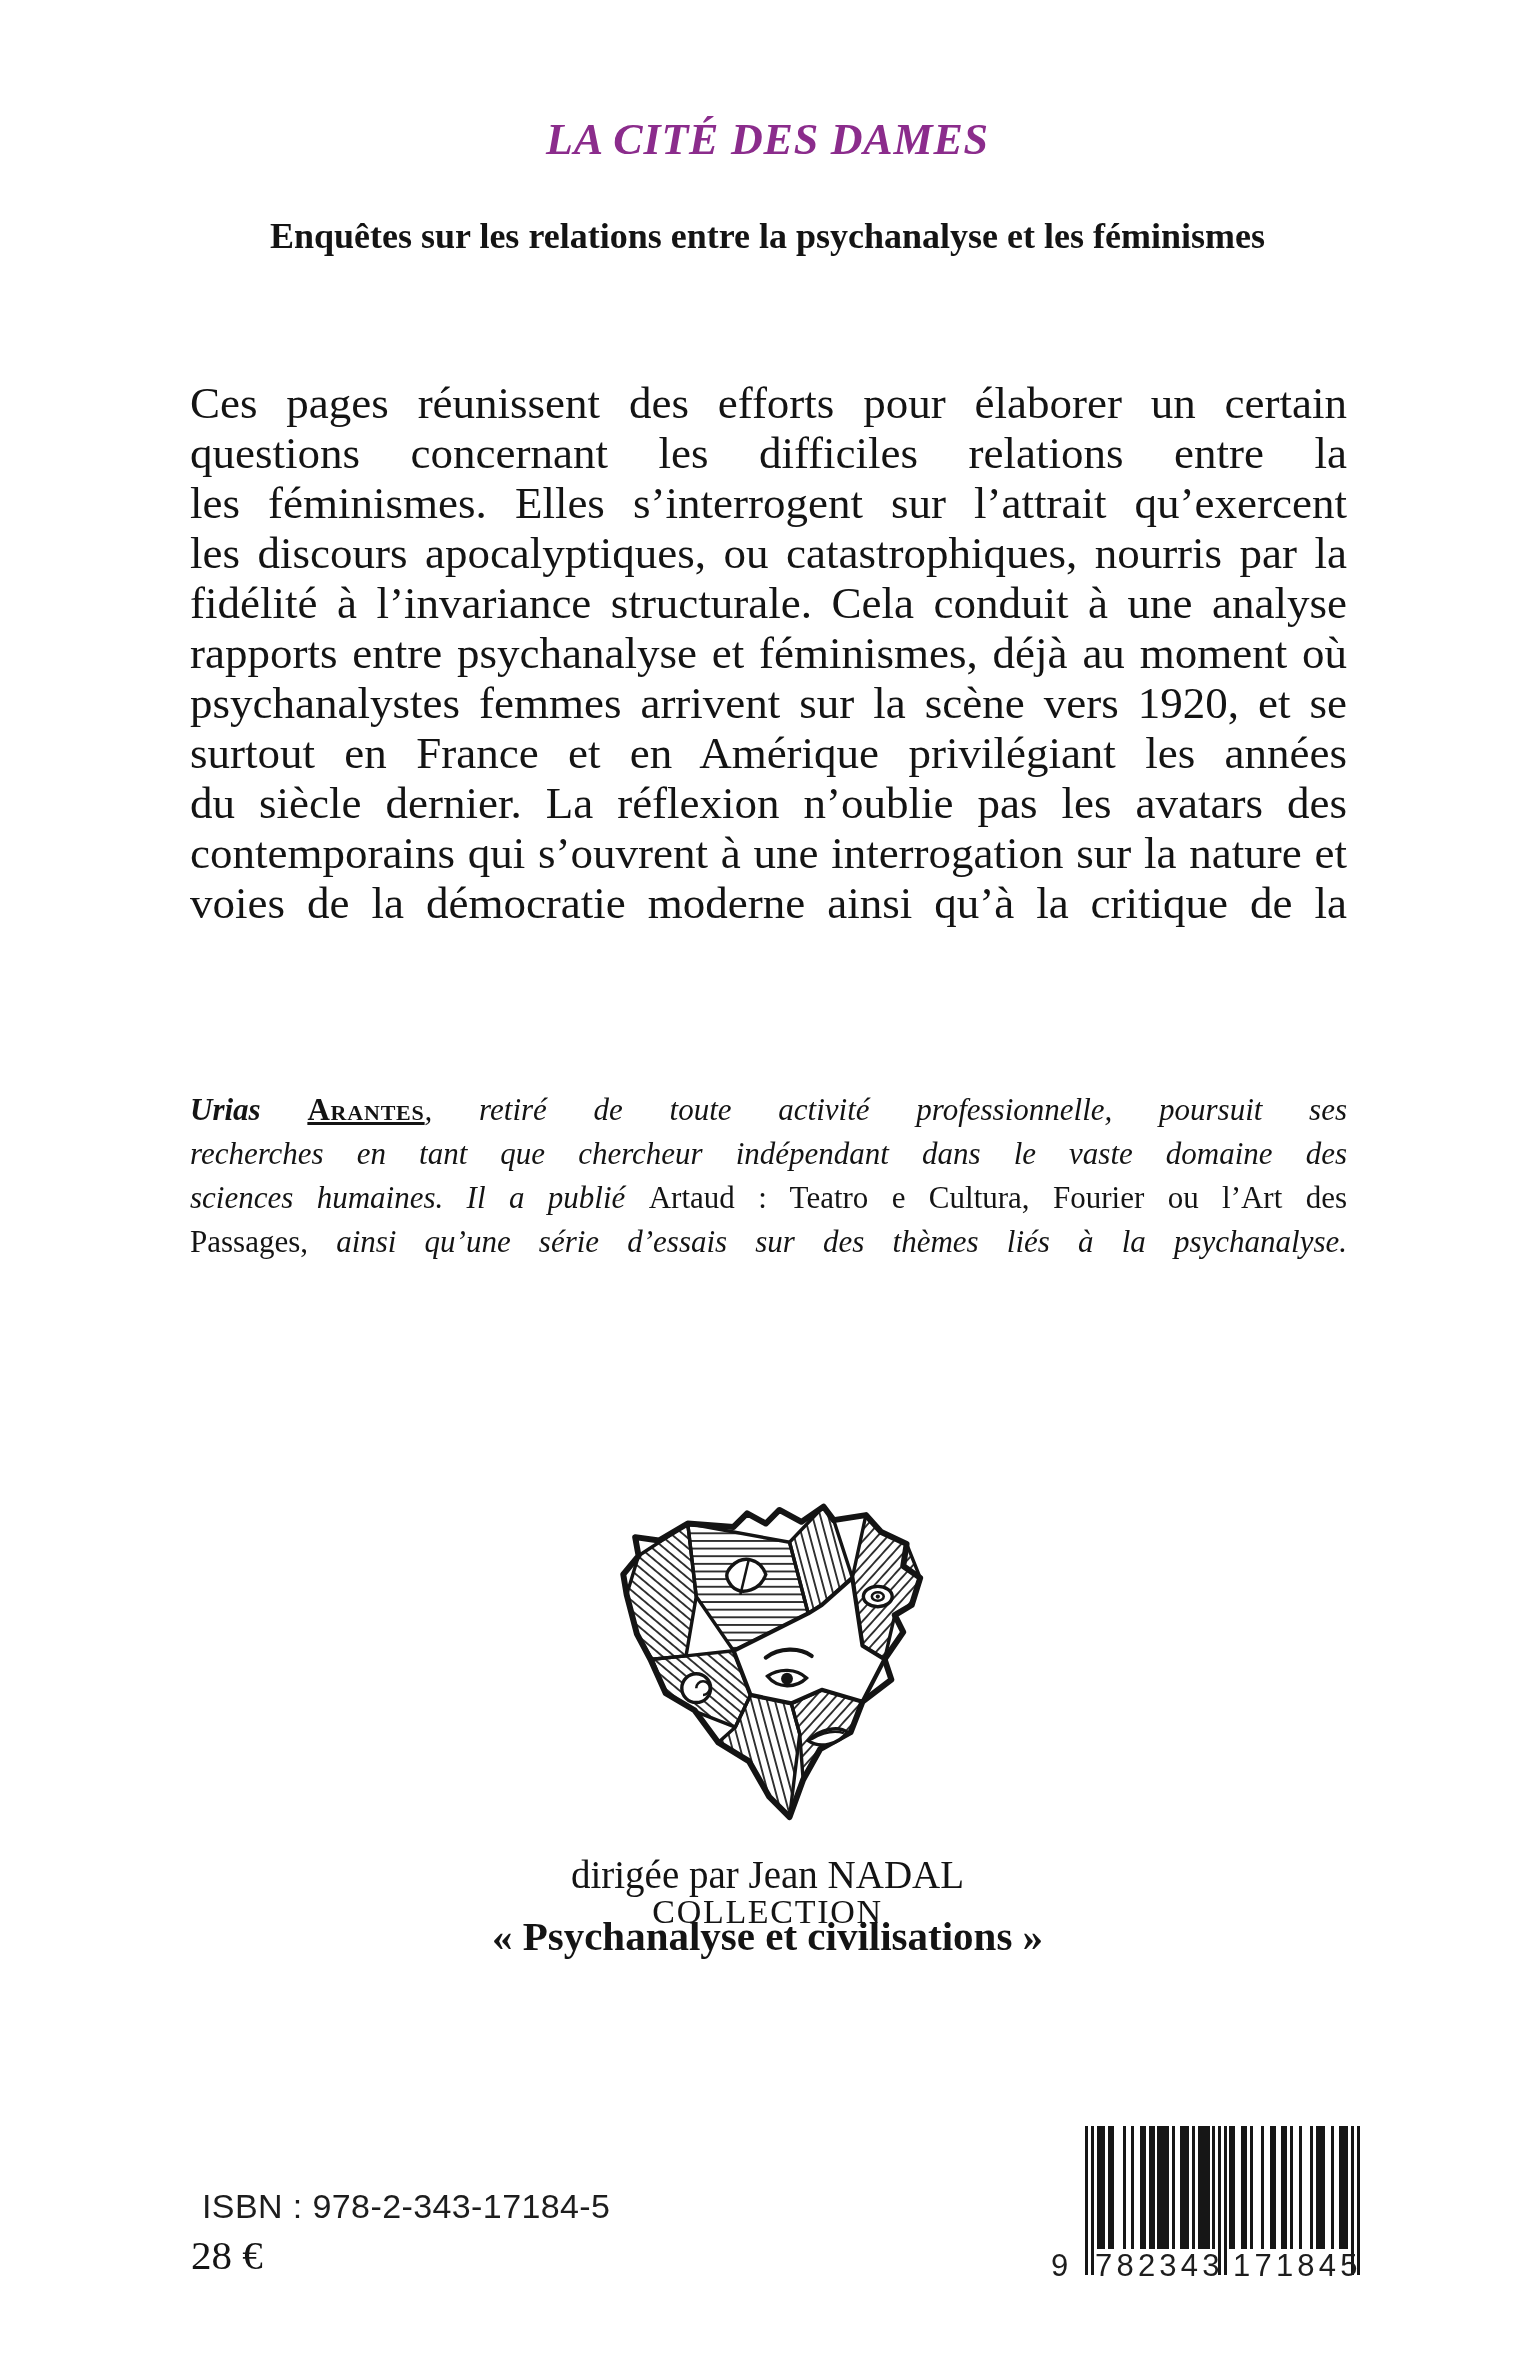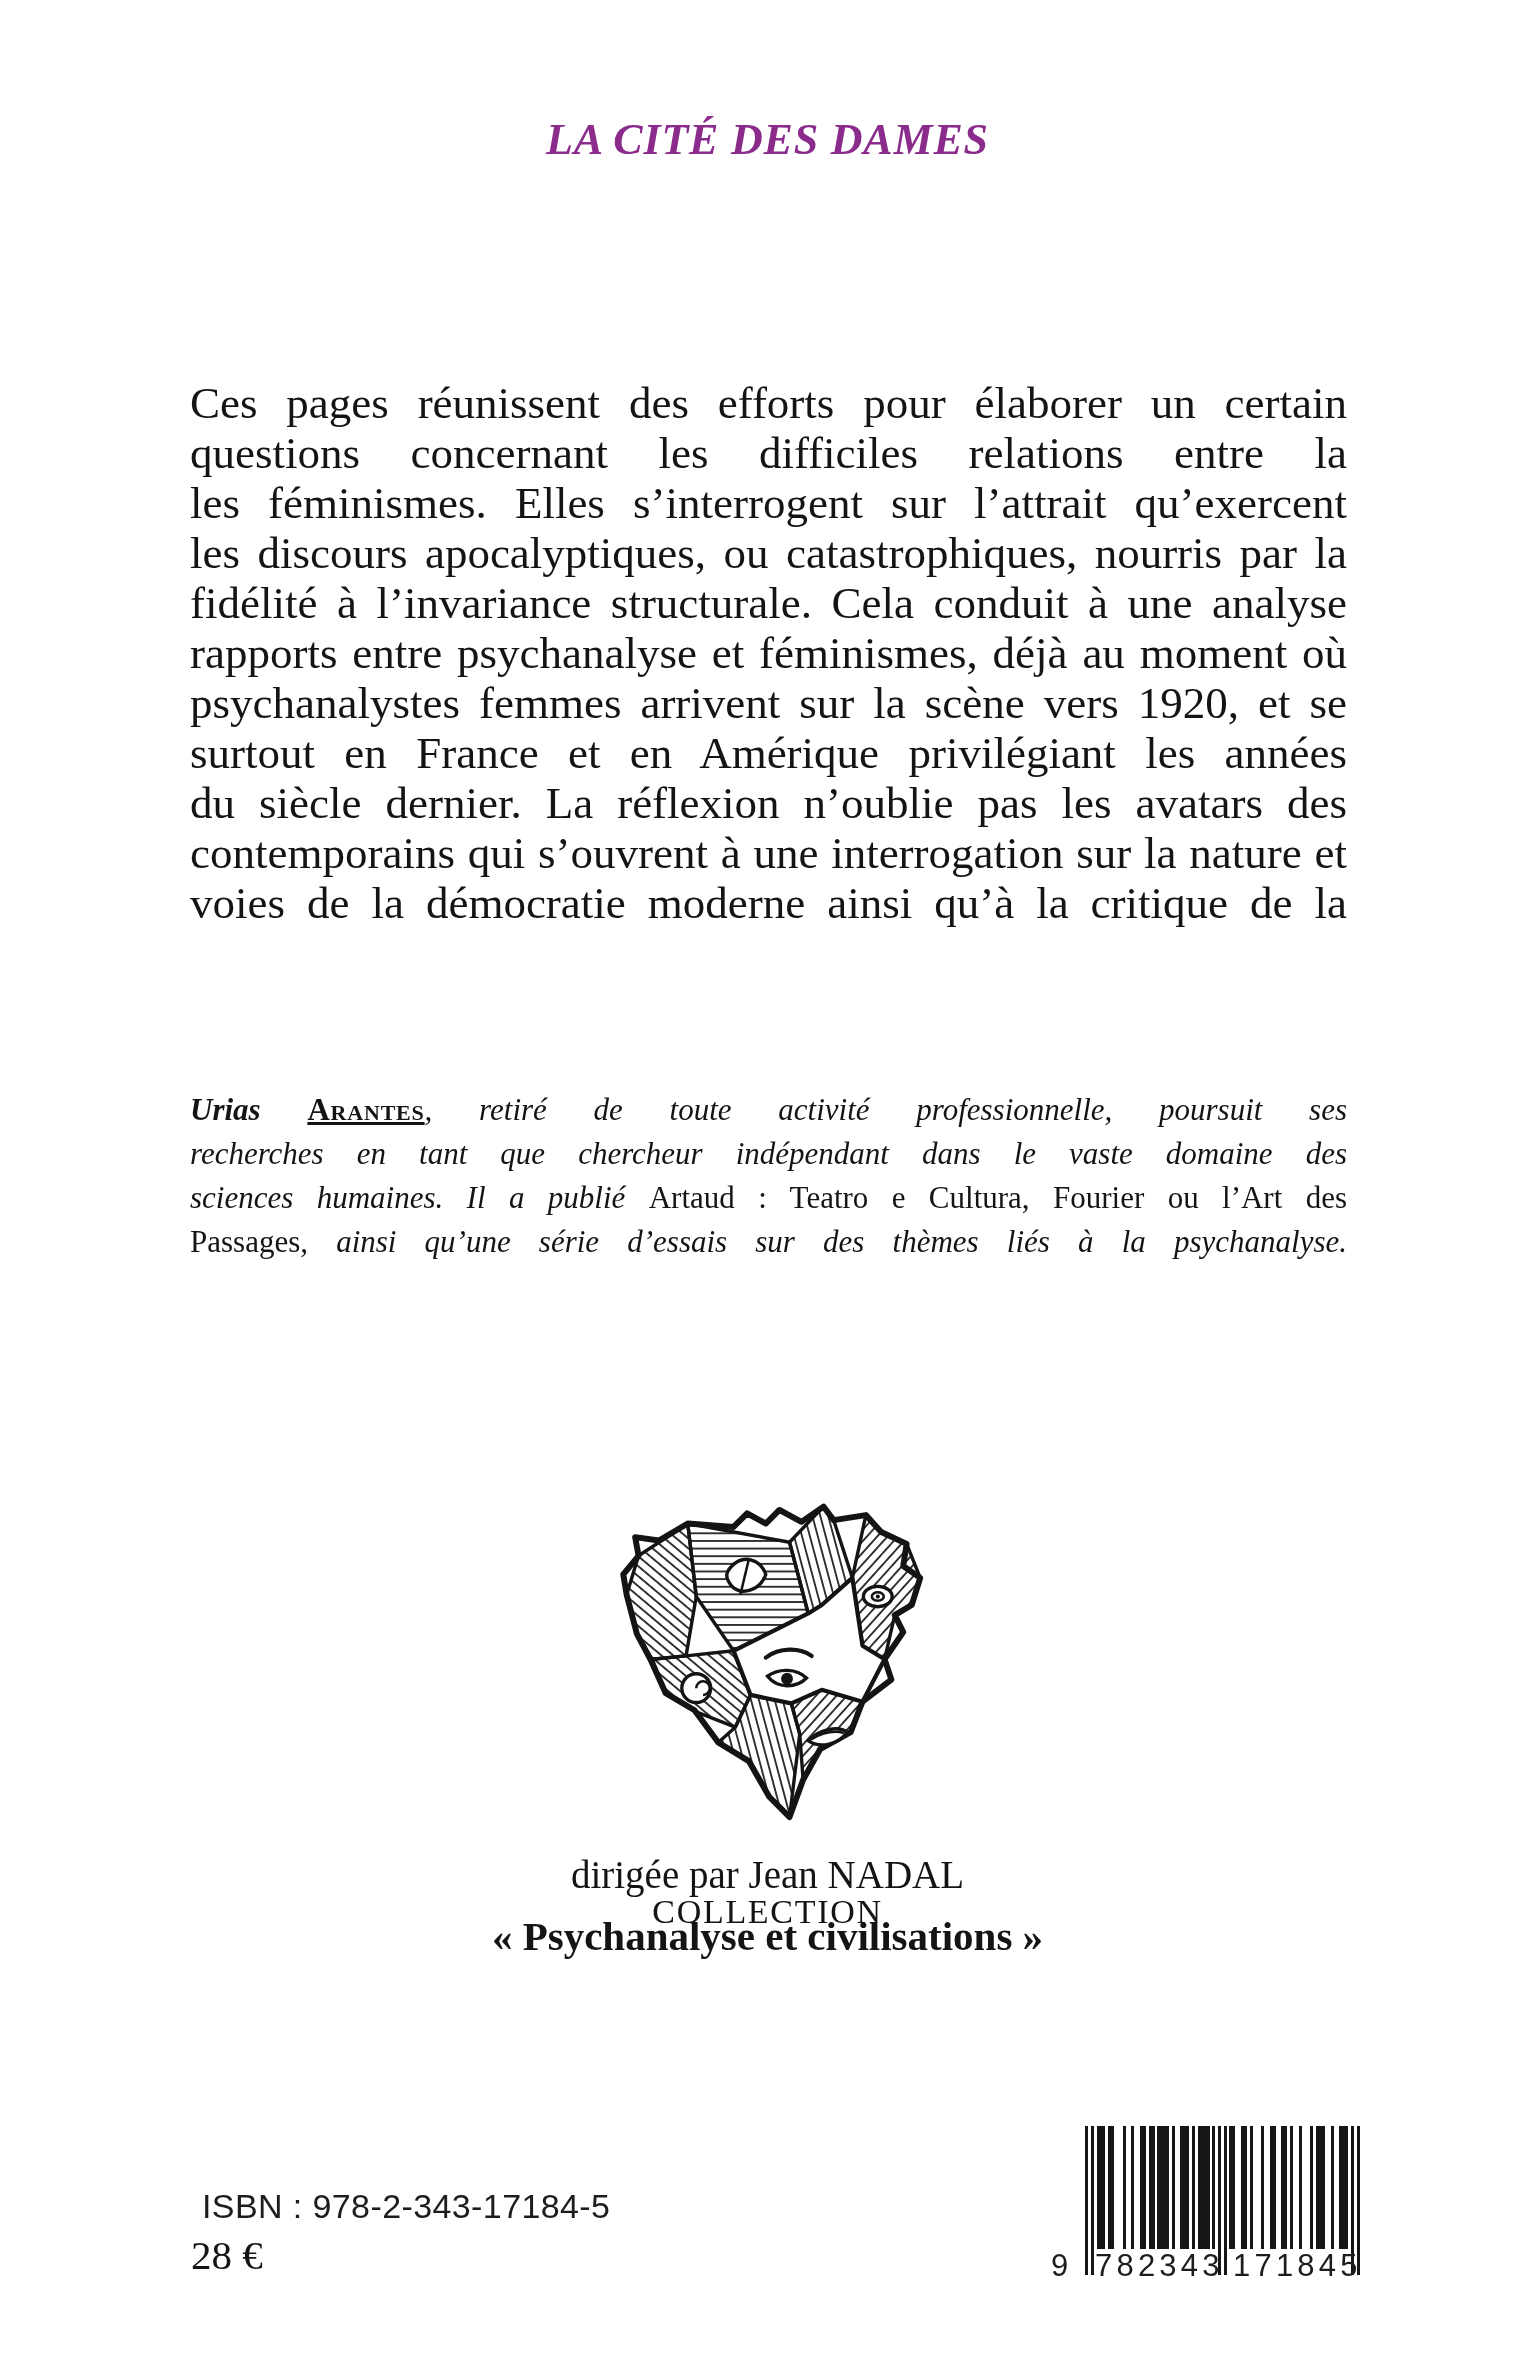--- a/index.html
+++ b/index.html
@@ -71,20 +71,21 @@
   .bc-d1{left:10px;letter-spacing:4.2px;}
   .bc-d2{left:148px;letter-spacing:4.2px;}
 </style>
 </head>
 <body>
 
 <div class="page">
 
   <div class="abs centered title" style="color:#8B2C8C;">LA CITÉ DES DAMES</div>
 
+  <div class="abs centered subtitle">Enquêtes sur les relations entre la psychanalyse et les féminismes</div>
 
   <div class="abs synopsis">
       <div class="tline">Ces pages réunissent des efforts pour élaborer un certain nombre de</div>
       <div class="tline">questions concernant les difficiles relations entre la psychanalyse et</div>
       <div class="tline">les féminismes. Elles s’interrogent sur l’attrait qu’exercent récemment</div>
       <div class="tline">les discours apocalyptiques, ou catastrophiques, nourris par la</div>
       <div class="tline">fidélité à l’invariance structurale. Cela conduit à une analyse des</div>
       <div class="tline">rapports entre psychanalyse et féminismes, déjà au moment où les</div>
       <div class="tline">psychanalystes femmes arrivent sur la scène vers 1920, et se poursuit</div>
       <div class="tline">surtout en France et en Amérique privilégiant les années 1960/1970</div>

